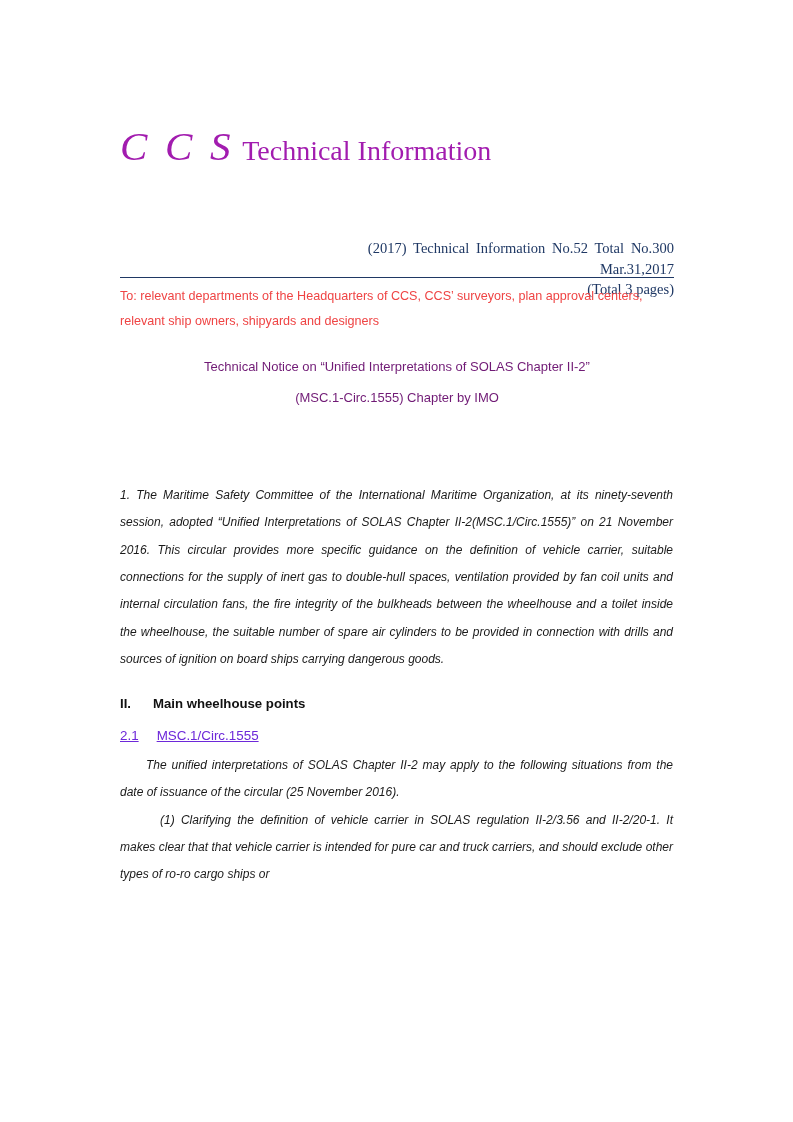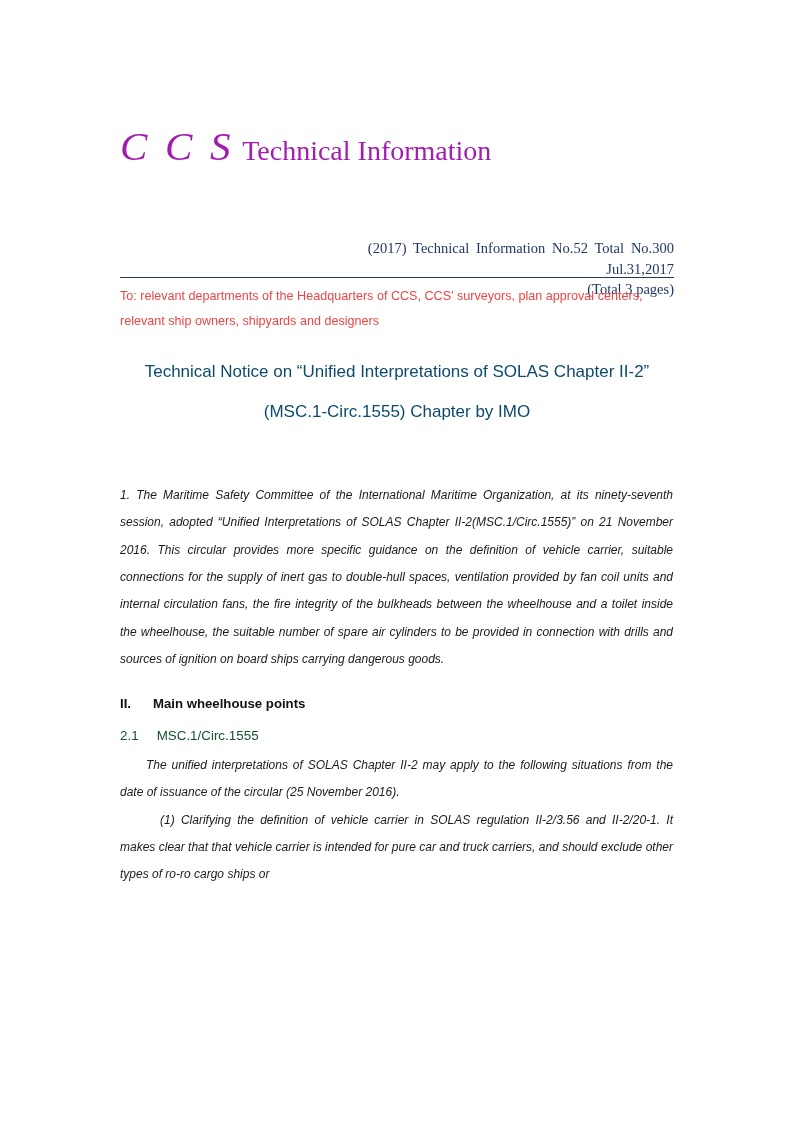--- a/index.html
+++ b/index.html
@@ -86,23 +86,23 @@
     color: #ef4444;
   }
 
   
   .doc-title {
     position: absolute;
     left: 110px;
     top: 352px;
     width: 574px;
     text-align: center;
-    font-size: 17px;
+    font-size: 13px;
     line-height: 2.35;
-    color: #0c4a6e;
+    color: #701a75;
   }
   .doc-title .tline { display: block; }
 
   
   .body-area {
     position: absolute;
     left: 120px;
     top: 472px;
     width: 553px;
   }
@@ -127,38 +127,39 @@
   .para.indent-first { text-indent: 26px; }
   .para.indent-item { text-indent: 40px; }
 
   .gap-sm { height: 10px; }
   .gap-md { height: 22px; }
 
   .subheading {
     font-size: 13.4px;
     line-height: 2.28;
     margin: 0;
-    color: #14532d;
+    color: #6d28d9;
+    text-decoration: underline;
   }
   .subheading .tabgap { display: inline-block; width: 18px; }
 </style>
 </head>
 <body>
 
 <div class="page">
 
   <div class="masthead">
     <div class="brand-line">
       <span class="brand-ccs">C C S</span><span class="brand-sub">Technical Information</span>
     </div>
   </div>
 
   <div class="issue-block">
     <span class="issue-line spaced">(2017)  Technical  Information  No.52  Total  No.300</span>
-    <span class="issue-line">Jul.31,2017</span>
+    <span class="issue-line">Mar.31,2017</span>
     <span class="issue-line">(Total  3  pages)</span>
   </div>
 
   <div class="divider"></div>
 
   <div class="recipients">To: relevant departments of the Headquarters of CCS, CCS’ surveyors, plan approval centers, relevant ship owners, shipyards and designers</div>
 
   <div class="doc-title">
     <span class="tline">Technical Notice on “Unified Interpretations of SOLAS Chapter II-2”</span>
     <span class="tline">(MSC.1-Circ.1555) Chapter by IMO</span>

